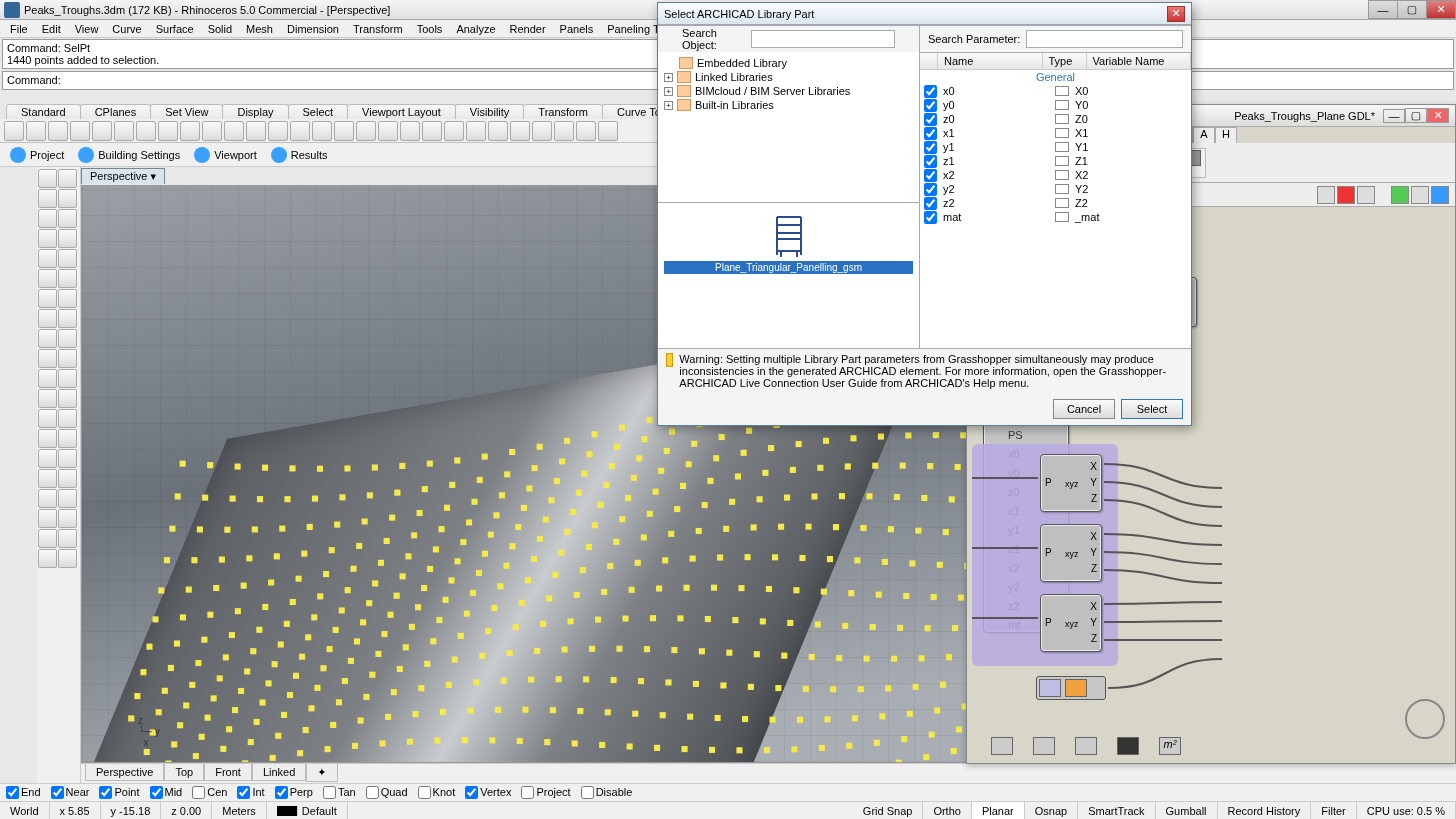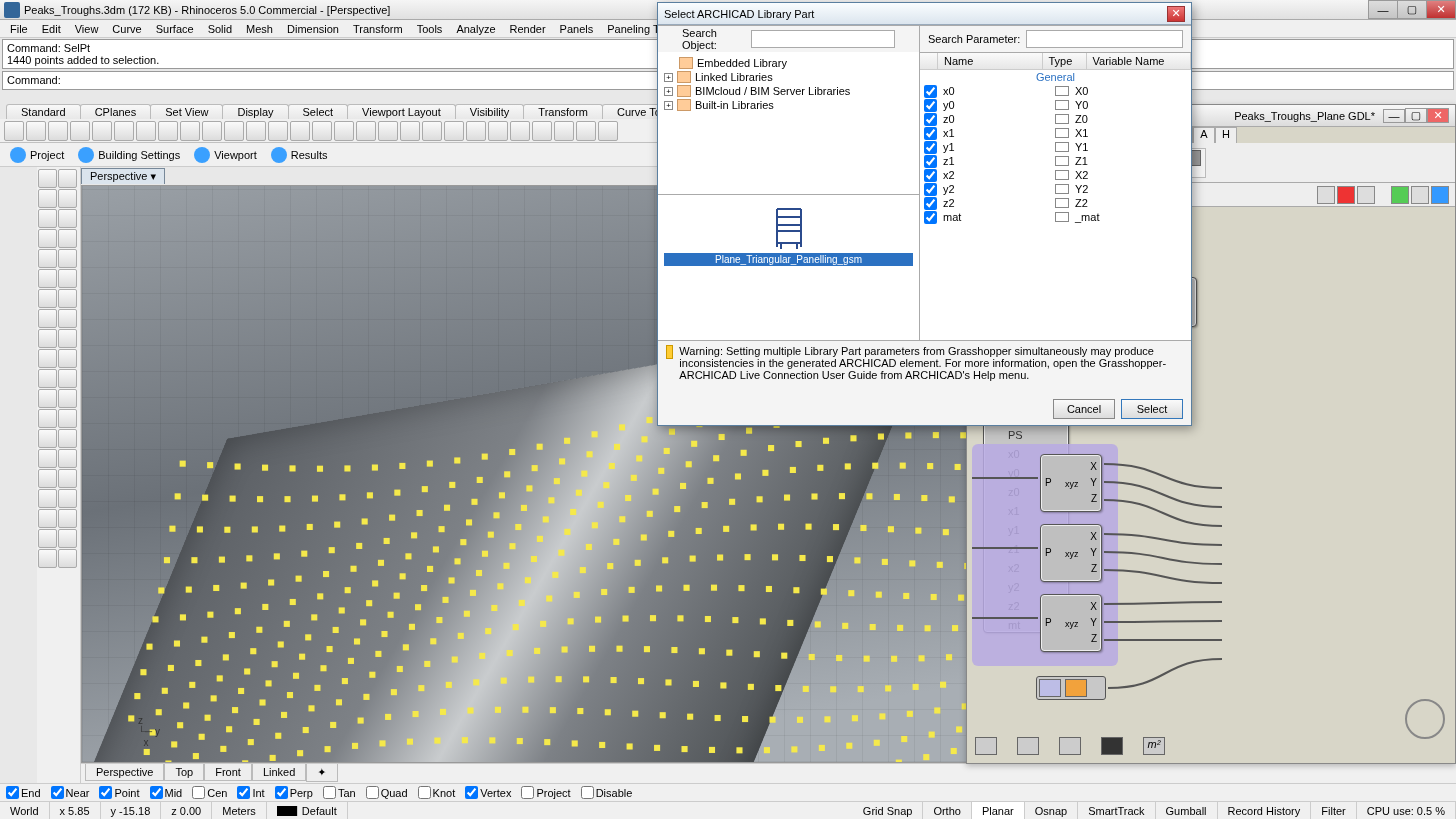--- a/index.html
+++ b/index.html
@@ -40,21 +40,21 @@
 .viewport { flex:1; background:linear-gradient(170deg,#9aa0a6 0%, #6b7178 40%, #a8aeb4 80%); position:relative; overflow:hidden; border:1px solid #999;}
 .viewport::before{content:"";position:absolute;inset:0;background:
  repeating-linear-gradient(0deg,rgba(0,0,0,.06) 0 1px,transparent 1px 26px),
  repeating-linear-gradient(90deg,rgba(0,0,0,.06) 0 1px,transparent 1px 26px);}
 .surface { position:absolute; left:50px; top:190px; width:700px; height:490px; transform:skew(-24deg,-8deg) rotate(-2deg); background:linear-gradient(100deg,#5a5e63,#7d8186 40%,#c9ccce 55%,#7d8186 70%,#4c5053); box-shadow: inset 0 0 30px rgba(0,0,0,.3);}
 .vp-axes { position:absolute; left:56px; bottom:14px; font-size:10px; color:#333;}
 .vp-bottom-tabs { height:20px; display:flex; align-items:flex-start; gap:0; padding-left:4px; background:#f0f0f0; border-top:1px solid #ccc;}
 .vp-bottom-tabs span { padding:2px 10px; background:#eee;border:1px solid #bbb; border-top:none;}
 
 .osnap-bar { height:18px; display:flex; align-items:center; gap:10px; padding:0 6px; background:#f0f0f0; border-top:1px solid #ccc;}
-.osnap-bar label { display:flex; align-items:center; gap:2px;}
+.osnap-bar label { display:flex; align-items:flex-start; gap:2px;}
 .status-bar { height:18px; display:flex; align-items:center; background:#f0f0f0; border-top:1px solid #ccc;}
 .status-bar span { padding:0 10px; border-right:1px solid #ccc; height:100%; display:flex; align-items:center;}
 .status-bar .active { background:#fff; }
 
 
 .gh-window { position:absolute; right:0; top:104px; width:490px; height:660px; background:#d8d6c8; border:1px solid #888; box-shadow:0 2px 6px rgba(0,0,0,.25); display:flex; flex-direction:column;}
 .gh-title { height:22px; background:linear-gradient(#f8f8f8,#dcdcdc); display:flex; align-items:center; justify-content:flex-end; padding:0 6px; border-bottom:1px solid #aaa;}
 .gh-hdr-tabs { height:16px; display:flex; padding-left:6px;}
 .gh-hdr-tabs span{ width:22px; text-align:center; border:1px solid #aaa; border-bottom:none; background:#eee;}
 .gh-hdr-tabs .act{ background:#fff;}
@@ -74,21 +74,21 @@
 .big-node { background:#c5c5c5;}
 .big-node .params{ position:absolute; left:24px; top:4px; font-size:10px; line-height:19px; color:#333;}
 .group-bg{ position:absolute; background:#b7a9e3; border-radius:6px; opacity:.85;}
 .toggle-node{ position:absolute; background:#c8c8c8; border:1px solid #555; border-radius:12px; display:flex; align-items:center;}
 .toggle-node .tg{ padding:2px 8px; border-radius:10px; margin:2px;}
 .toggle-node .dark{ background:#444;color:#eee;}
 .hex-node{ position:absolute; width:34px;height:22px; background:#222; clip-path: polygon(15% 0,85% 0,100% 50%,85% 100%,15% 100%,0 50%);}
 .hex-node.w{ background:#e8e8e8; border:1px solid #555;}
 .small-comp{ position:absolute; background:#c8c8c8; border:1px solid #555; border-radius:3px; display:flex; align-items:center;}
 .small-comp .sw{ width:22px;height:18px;border:1px solid #666; margin:2px;}
-.btm-left-cluster{ position:absolute; left:8px; bottom:8px; display:flex; gap:20px;}
+.btm-left-cluster{ position:absolute; left:24px; bottom:8px; display:flex; gap:20px;}
 .btm-left-cluster .b{ width:22px;height:18px;background:#ccc;border:1px solid #666;}
 
 
 .ac-dialog { position:absolute; left:657px; top:2px; width:535px; height:424px; background:#f4f4f4; border:1px solid #5a7fa0; box-shadow:2px 3px 10px rgba(0,0,0,.35); display:flex; flex-direction:column;}
 .ac-dialog .dlg-title{ height:22px; background:linear-gradient(#fafdff,#dbe5ee); display:flex;align-items:center; padding:0 6px; border-bottom:1px solid #9ab;}
 .ac-dialog .dlg-title .x{ margin-left:auto;width:18px;height:16px;background:linear-gradient(#e77,#c33);color:#fff;text-align:center;border:1px solid #933;}
 .ac-search-row{ height:26px;display:flex;align-items:center;padding:0 24px;gap:6px;}
 .ac-search-row input{ flex:1;height:18px;border:1px solid #aaa;}
 .ac-body{ flex:1; display:flex; border-top:1px solid #aaa;}
 .ac-left{ width:262px; border-right:1px solid #aaa; display:flex; flex-direction:column;}
@@ -106,21 +106,21 @@
 .ac-table{ flex:1;background:#fff;border-top:1px solid #aaa;}
 .ac-table .hdr{ display:flex; background:linear-gradient(#fafafa,#e6e6e6); border-bottom:1px solid #ccc;}
 .ac-table .hdr span{ padding:2px 6px; border-right:1px solid #ccc;}
 .ac-table .cat{ color:#2b71c2; text-align:center; padding:1px;}
 .ac-table .row{ display:flex; align-items:center; padding:0 4px; height:14px;}
 .ac-table .row input{ margin-right:6px;}
 .ac-table .row .tic{ width:14px;height:10px;border:1px solid #888;margin-right:6px;}
 .ac-warn{ padding:4px 8px; display:flex; gap:6px; border-top:1px solid #aaa; font-size:10px;}
 .ac-warn .wi{ width:16px;height:14px;background:#fc3;border:1px solid #c90;}
 .ac-btns{ display:flex; justify-content:flex-end; gap:6px; padding:6px 8px;}
-.ac-btns button{ width:62px;height:20px;border:1px solid #888;background:linear-gradient(#fafafa,#dcdcdc);margin-top:8px;}
+.ac-btns button{ width:62px;height:20px;border:1px solid #888;background:linear-gradient(#fafafa,#dcdcdc);}
 .ac-btns .sel{ border:1px solid #37b;}
 
 svg.wires{position:absolute;inset:0;pointer-events:none;}
 </style>
 </head>
 <body>
 
 <div class="rhino-window">
   <div class="title-bar">
     <span class="icon"></span>

